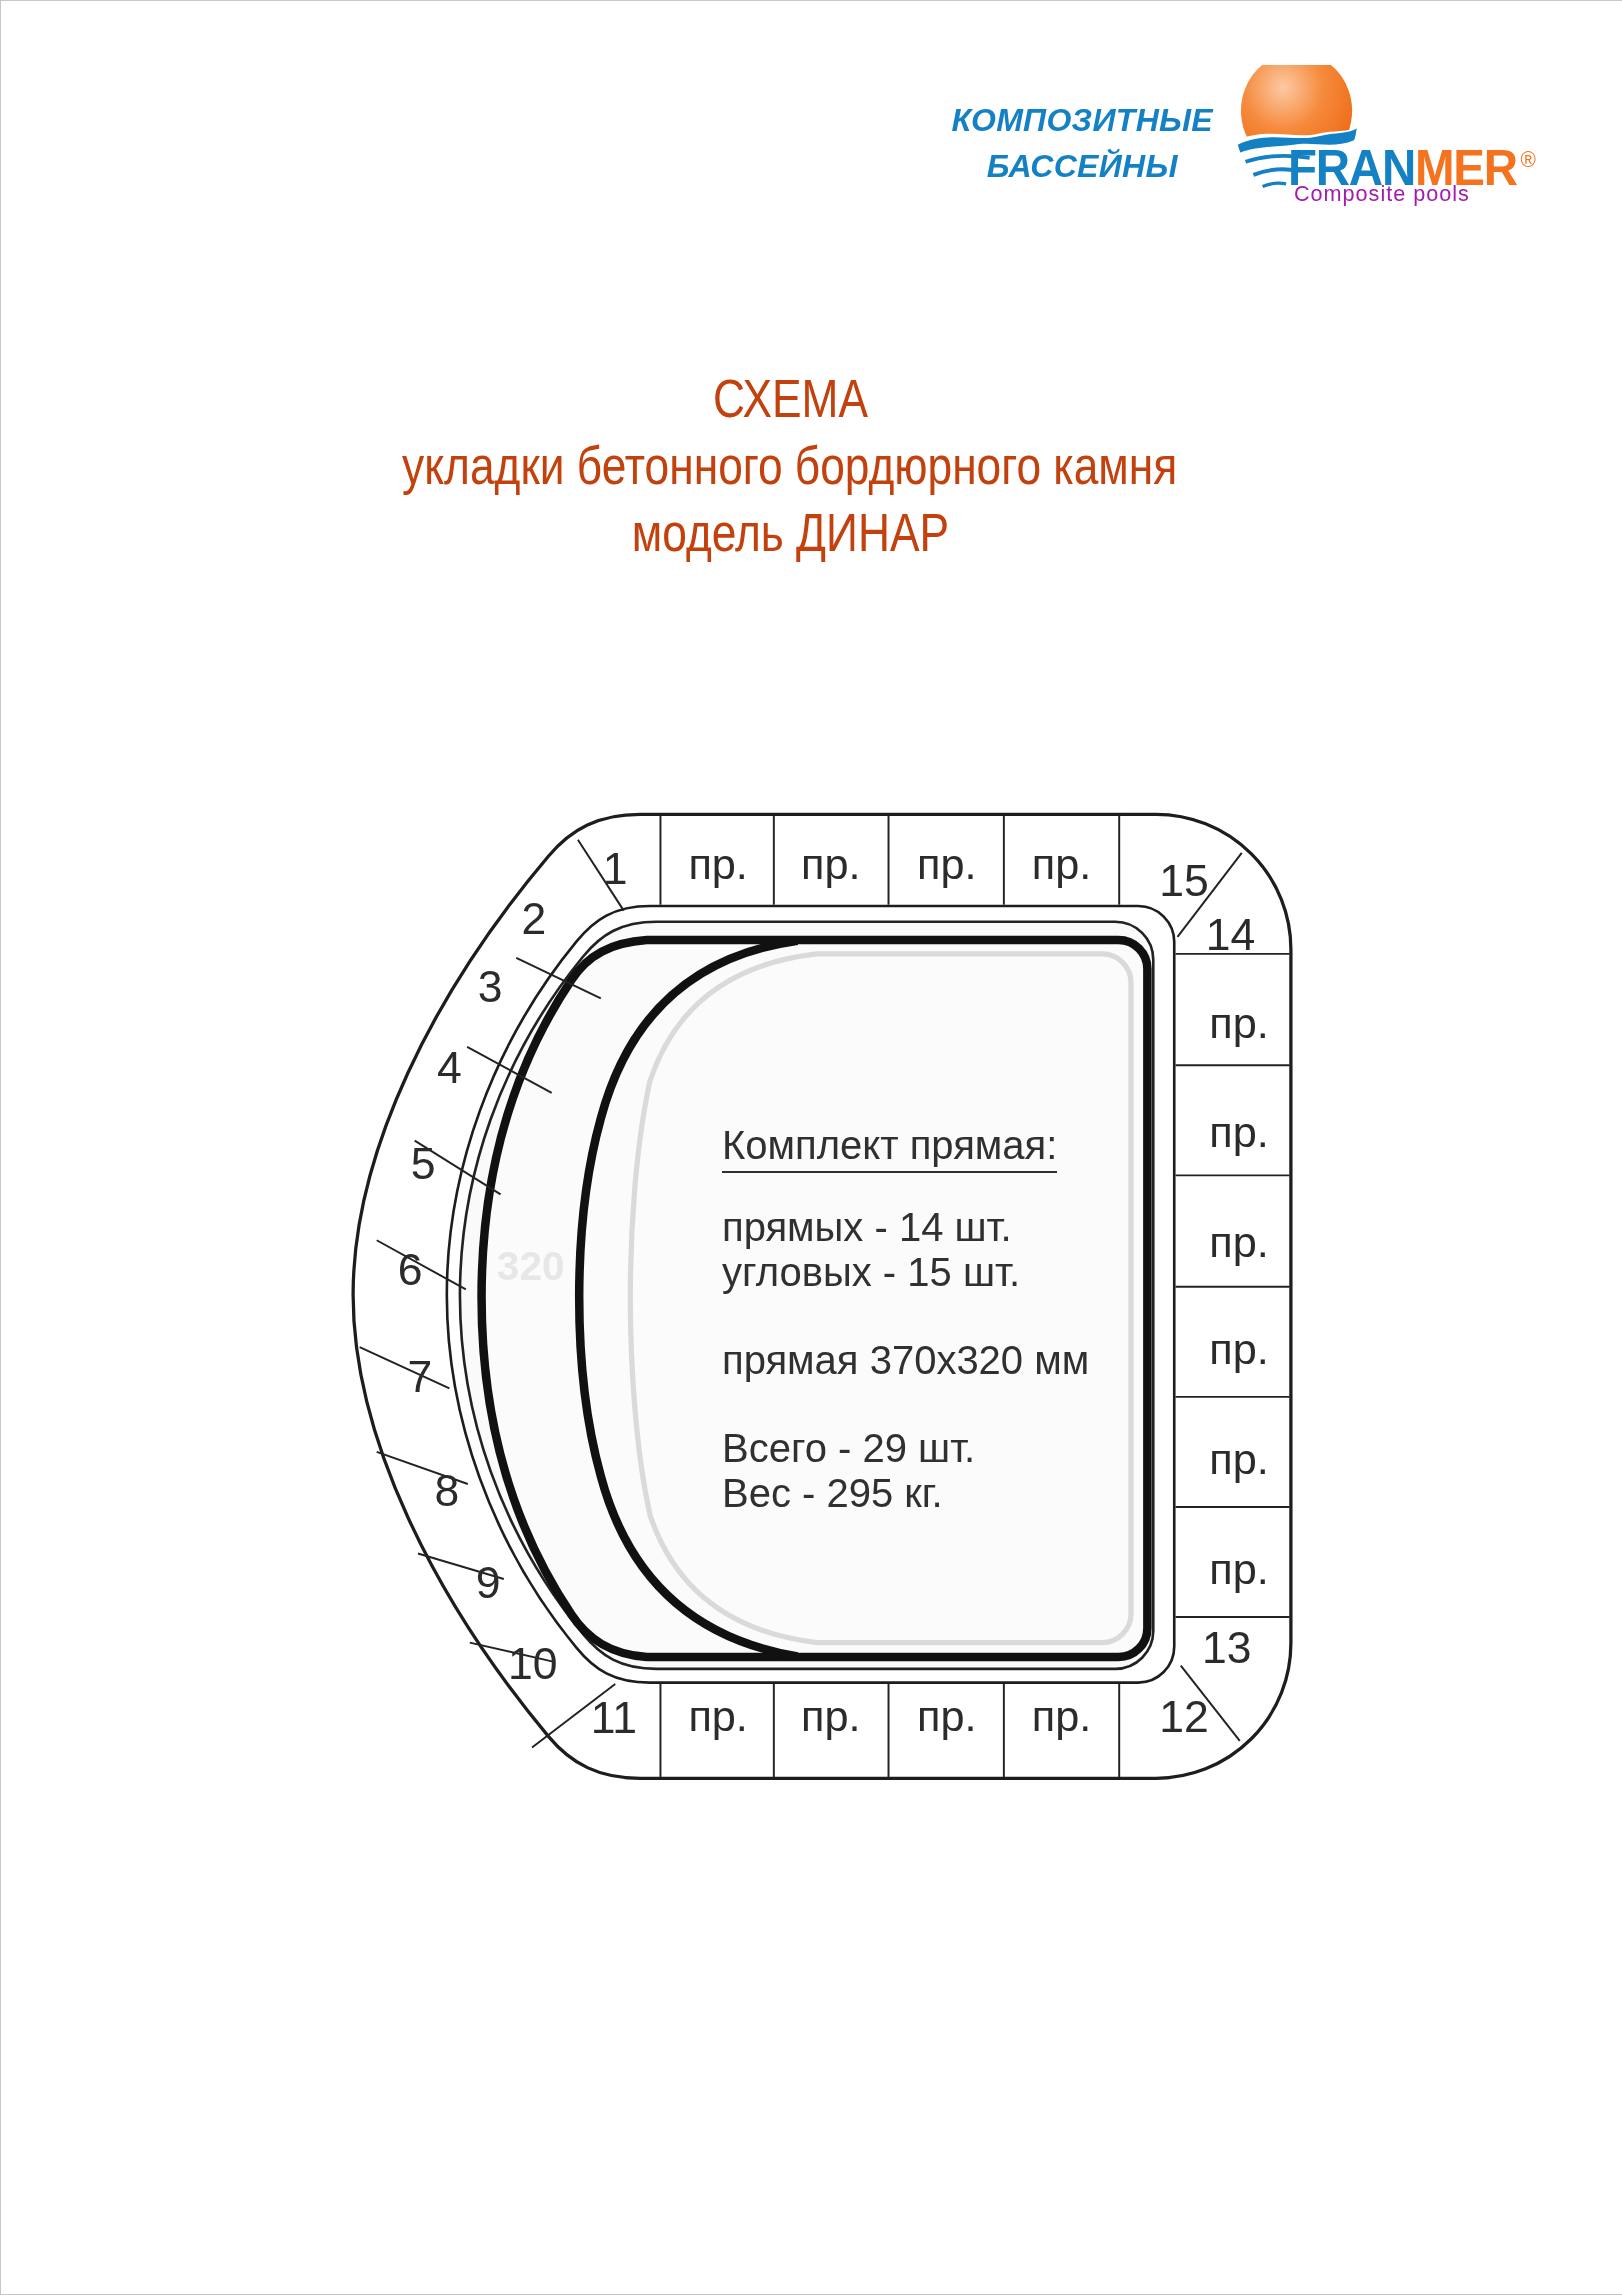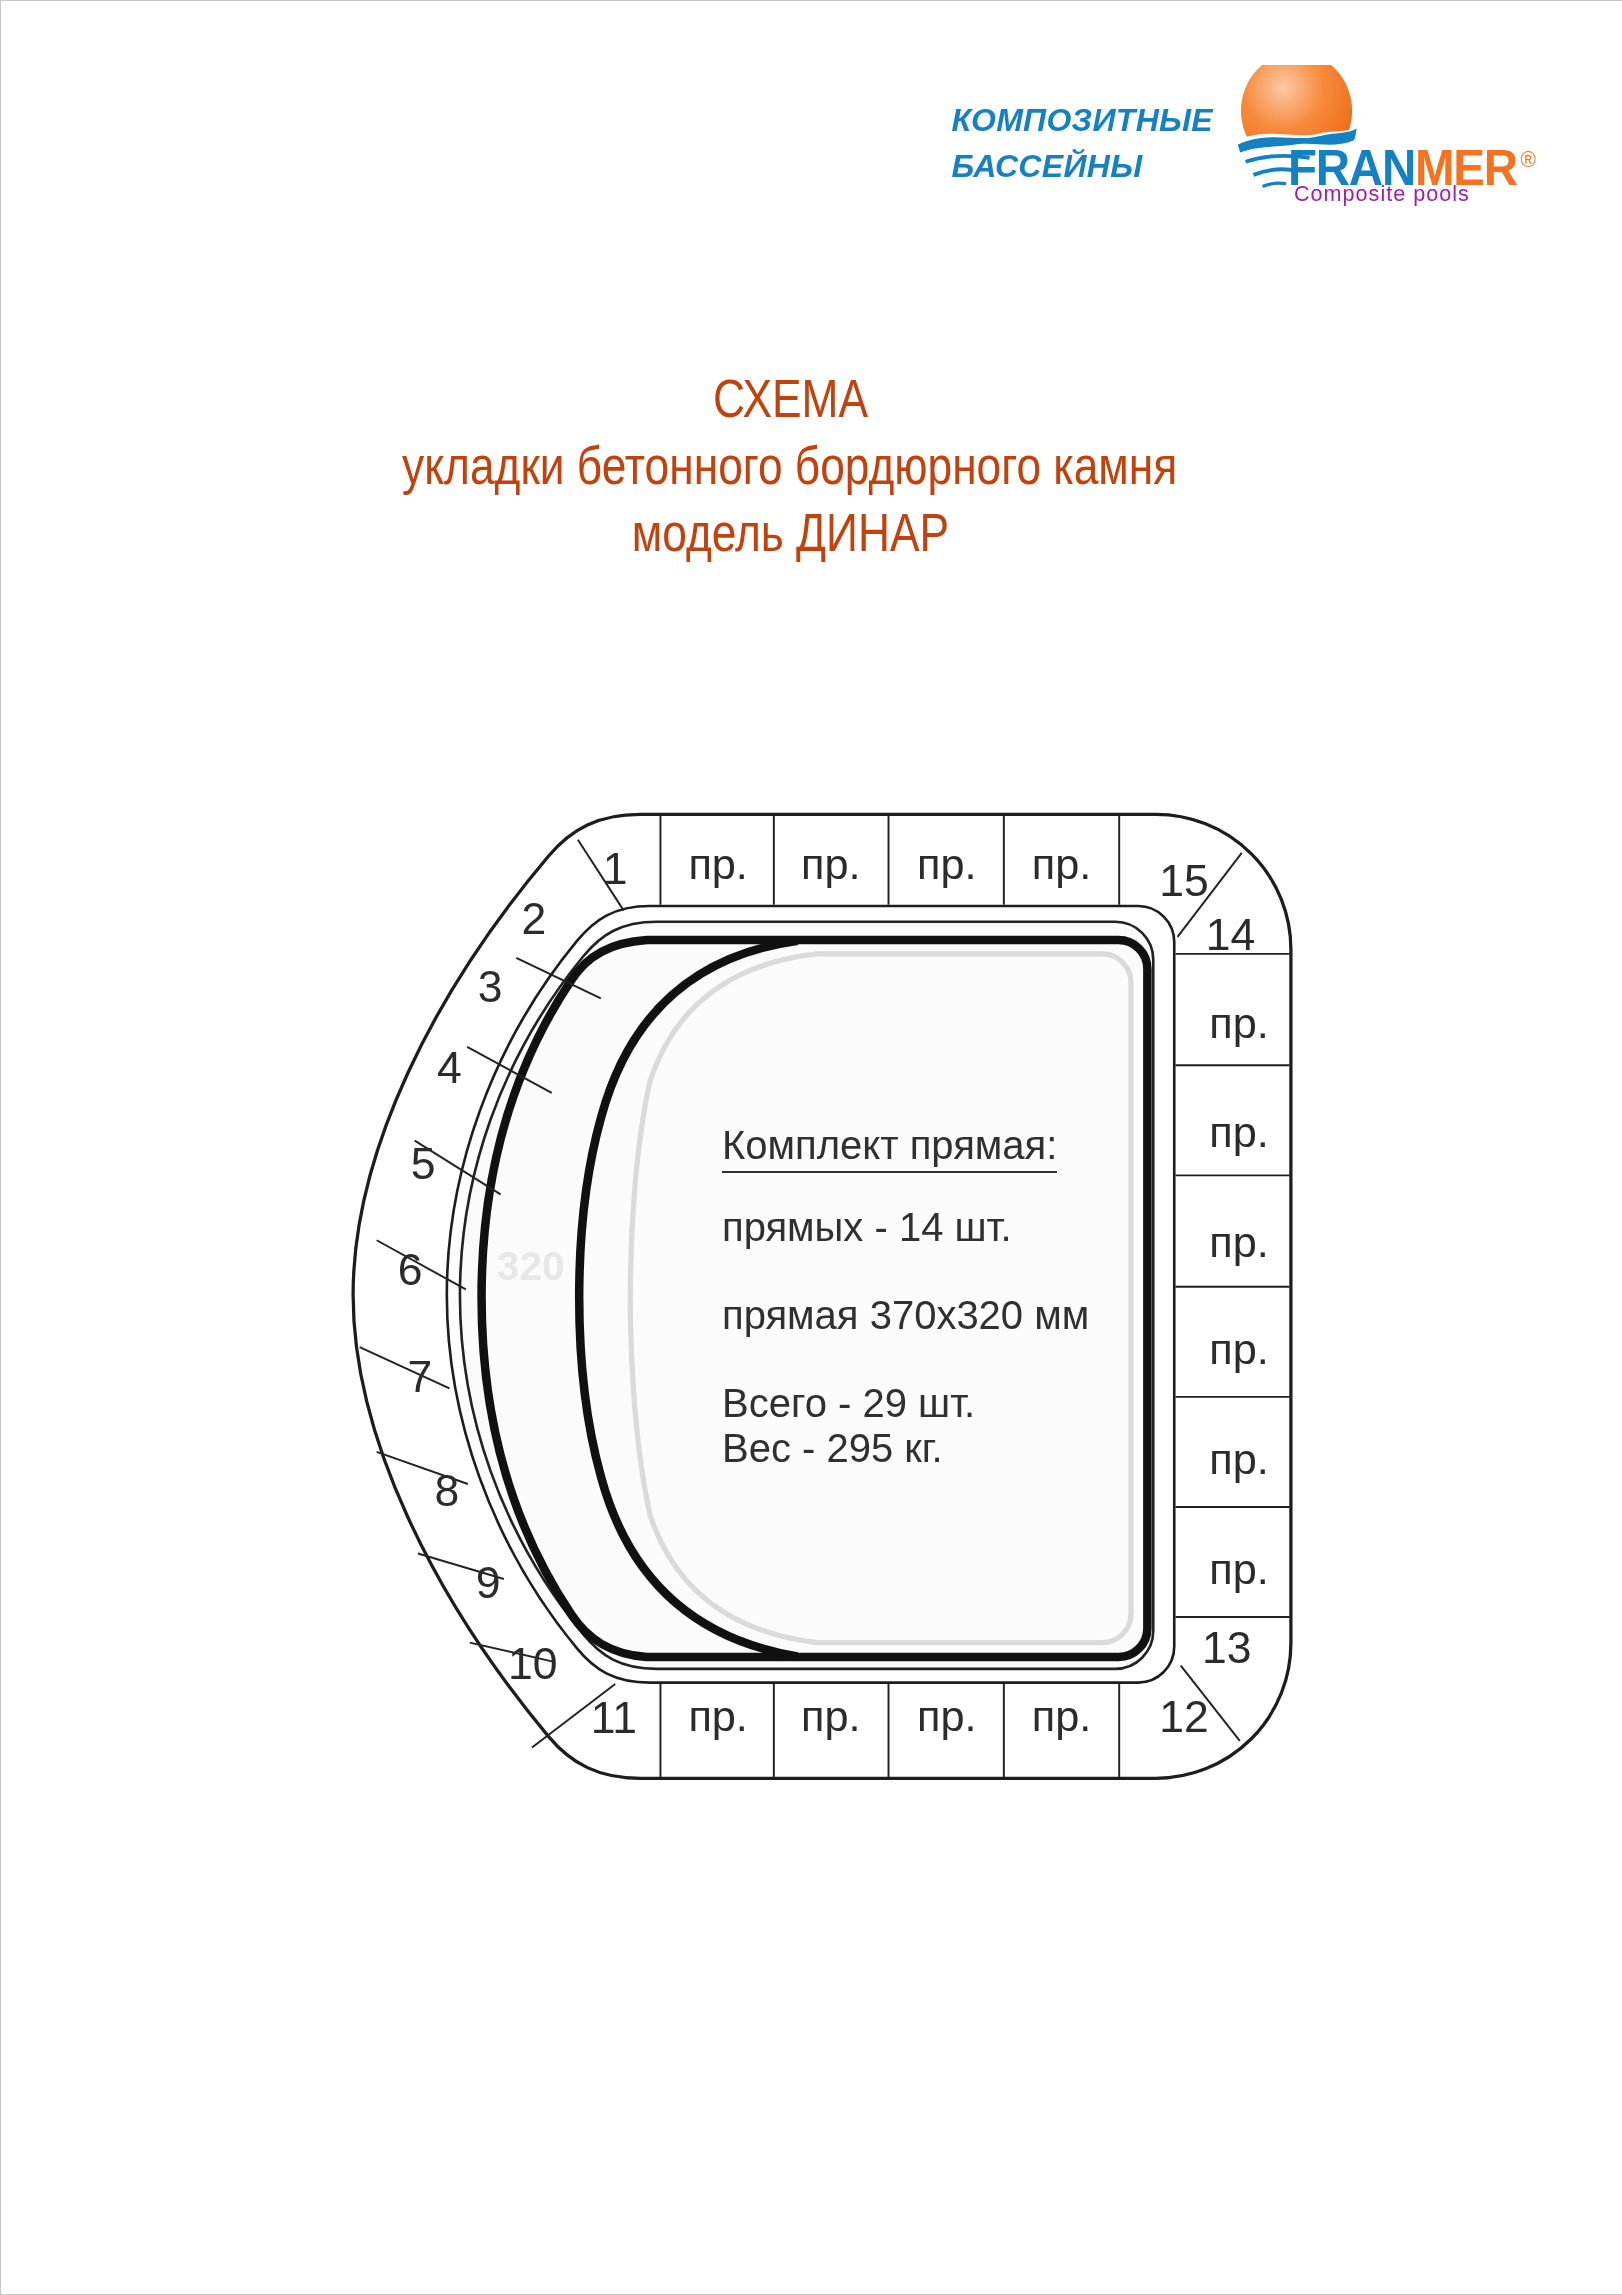--- a/index.html
+++ b/index.html
@@ -8,21 +8,21 @@
     width:1623px;height:2295px;
     background:#ffffff;
     border:1.3px solid #c6c6c6;
     box-sizing:border-box;
     overflow:hidden;
     font-family:"Liberation Sans", sans-serif;
   }
   
   .tagline{
     position:absolute;top:96px;right:409px;
-    text-align:left;color:#1581c5;
+    text-align:center;color:#1581c5;
     font-weight:bold;font-style:italic;
     font-size:32px;line-height:46px;letter-spacing:0.3px;
     white-space:nowrap;
   }
   .egg-svg{position:absolute;left:1235px;top:64px;}
   .brand{
     position:absolute;left:1287px;top:138px;
     font-size:50px;font-weight:bold;letter-spacing:-1.3px;
     transform:scaleX(.95);transform-origin:left top;
     white-space:nowrap;
@@ -191,19 +191,20 @@
     <text class="stone-num" x="624" y="1960">6</text>
     <text class="stone-num" x="639" y="2122">7</text>
     <text class="stone-num" x="680" y="2296">8</text>
     <text class="stone-num" x="743" y="2437">9</text>
     <text class="stone-num" x="811" y="2561">10</text>
   </svg>
 
   <div class="legend">
     <div><span class="underl">Комплект прямая:</span></div>
     <div class="g1">прямых - 14 шт.</div>
+    <div>угловых - 15 шт.</div>
     <div class="g2">прямая 370х320 мм</div>
     <div class="g2">Всего - 29 шт.</div>
     <div>Вес -  295 кг.</div>
   </div>
 
 </div>
 
 
 </body></html>

